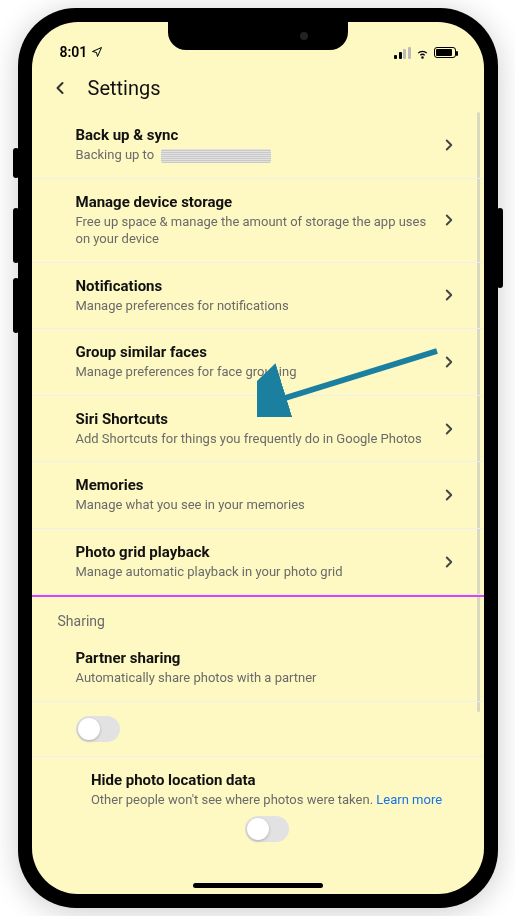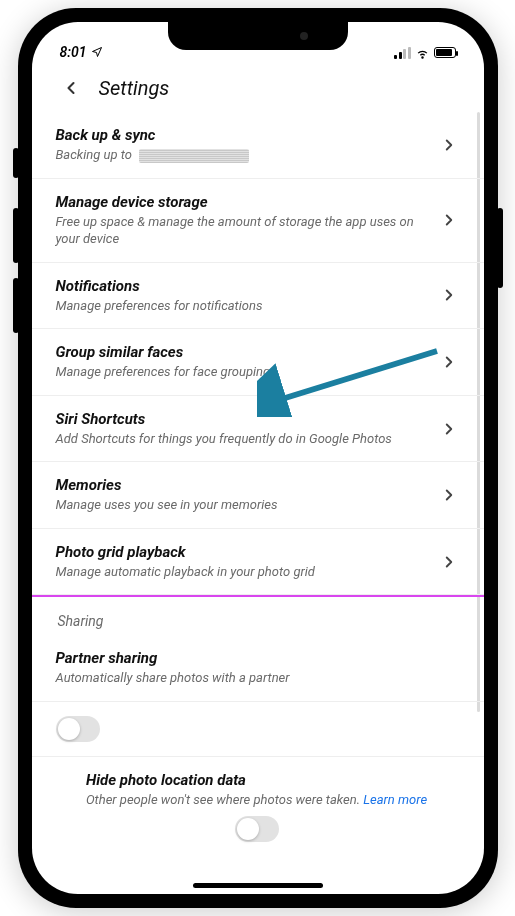--- a/index.html
+++ b/index.html
@@ -30,25 +30,24 @@
       border-radius: 3px;
     }
     .phone-btn-left-1 { left: -5px; top: 140px; width: 6px; height: 30px; }
     .phone-btn-left-2 { left: -5px; top: 200px; width: 6px; height: 55px; }
     .phone-btn-left-3 { left: -5px; top: 270px; width: 6px; height: 55px; }
     .phone-btn-right  { right:-5px; top: 200px; width: 6px; height: 80px; }
 
     .screen {
       width: 100%;
       height: 100%;
-      background: #ffffff;
+      background: #fef9c3;
       border-radius: 46px;
       overflow: hidden;
       position: relative;
-      font-style: italic;
     }
     .notch {
       position: absolute;
       top: 0;
       left: 50%;
       transform: translateX(-50%);
       width: 180px;
       height: 28px;
       background: #000;
       border-bottom-left-radius: 18px;
@@ -87,41 +86,40 @@
       width:22px;height:11px;border:1.5px solid #000;border-radius:3px;position:relative;display:inline-block;
     }
     .battery::after{content:"";position:absolute;right:-3px;top:3px;width:2px;height:5px;background:#000;border-radius:1px;}
     .battery .fill{position:absolute;left:1px;top:1px;bottom:1px;width:80%;background:#000;border-radius:1px;}
 
     .header {
       display:flex;
       align-items:center;
       padding: 14px 18px 12px 18px;
       gap: 18px;
-      margin-left: 11px;
     }
     .header-title {
       font-size: 20px;
       font-weight: 400;
       color:#111;
     }
     .back-chevron { width:20px; height:20px; color:#333; }
 
     .content {
       height: calc(100% - 40px - 56px);
       overflow:hidden;
       position:relative;
     }
     .scroll {
       padding: 0 0 0 0;
     }
     .row {
       display:flex;
       align-items:center;
-      padding: 14px 26px 14px 24px;
+      padding: 14px 26px 14px 44px;
       border-bottom: 1px solid #eee;
       gap:8px;
       position:relative;
     }
     .row.no-border { border-bottom:none;flex-direction:column; }
     .row .text { flex:1; }
     .row .title {
       font-size: 15px;
       font-weight: 700;
       color:#111;
@@ -275,21 +273,21 @@
             <div class="sub">Add Shortcuts for things you frequently do in Google Photos</div>
           </div>
           <svg class="chev" viewBox="0 0 24 24" fill="none" stroke="currentColor" stroke-width="2.5" stroke-linecap="round" stroke-linejoin="round">
               <polyline points="9 18 15 12 9 6"></polyline>
             </svg>
         </div>
 
         <div class="row">
           <div class="text">
             <div class="title">Memories</div>
-            <div class="sub">Manage uses you see in your memories</div>
+            <div class="sub">Manage what you see in your memories</div>
           </div>
           <svg class="chev" viewBox="0 0 24 24" fill="none" stroke="currentColor" stroke-width="2.5" stroke-linecap="round" stroke-linejoin="round">
               <polyline points="9 18 15 12 9 6"></polyline>
             </svg>
         </div>
 
         <div class="row">
           <div class="text">
             <div class="title">Photo grid playback</div>
             <div class="sub">Manage automatic playback in your photo grid</div>

